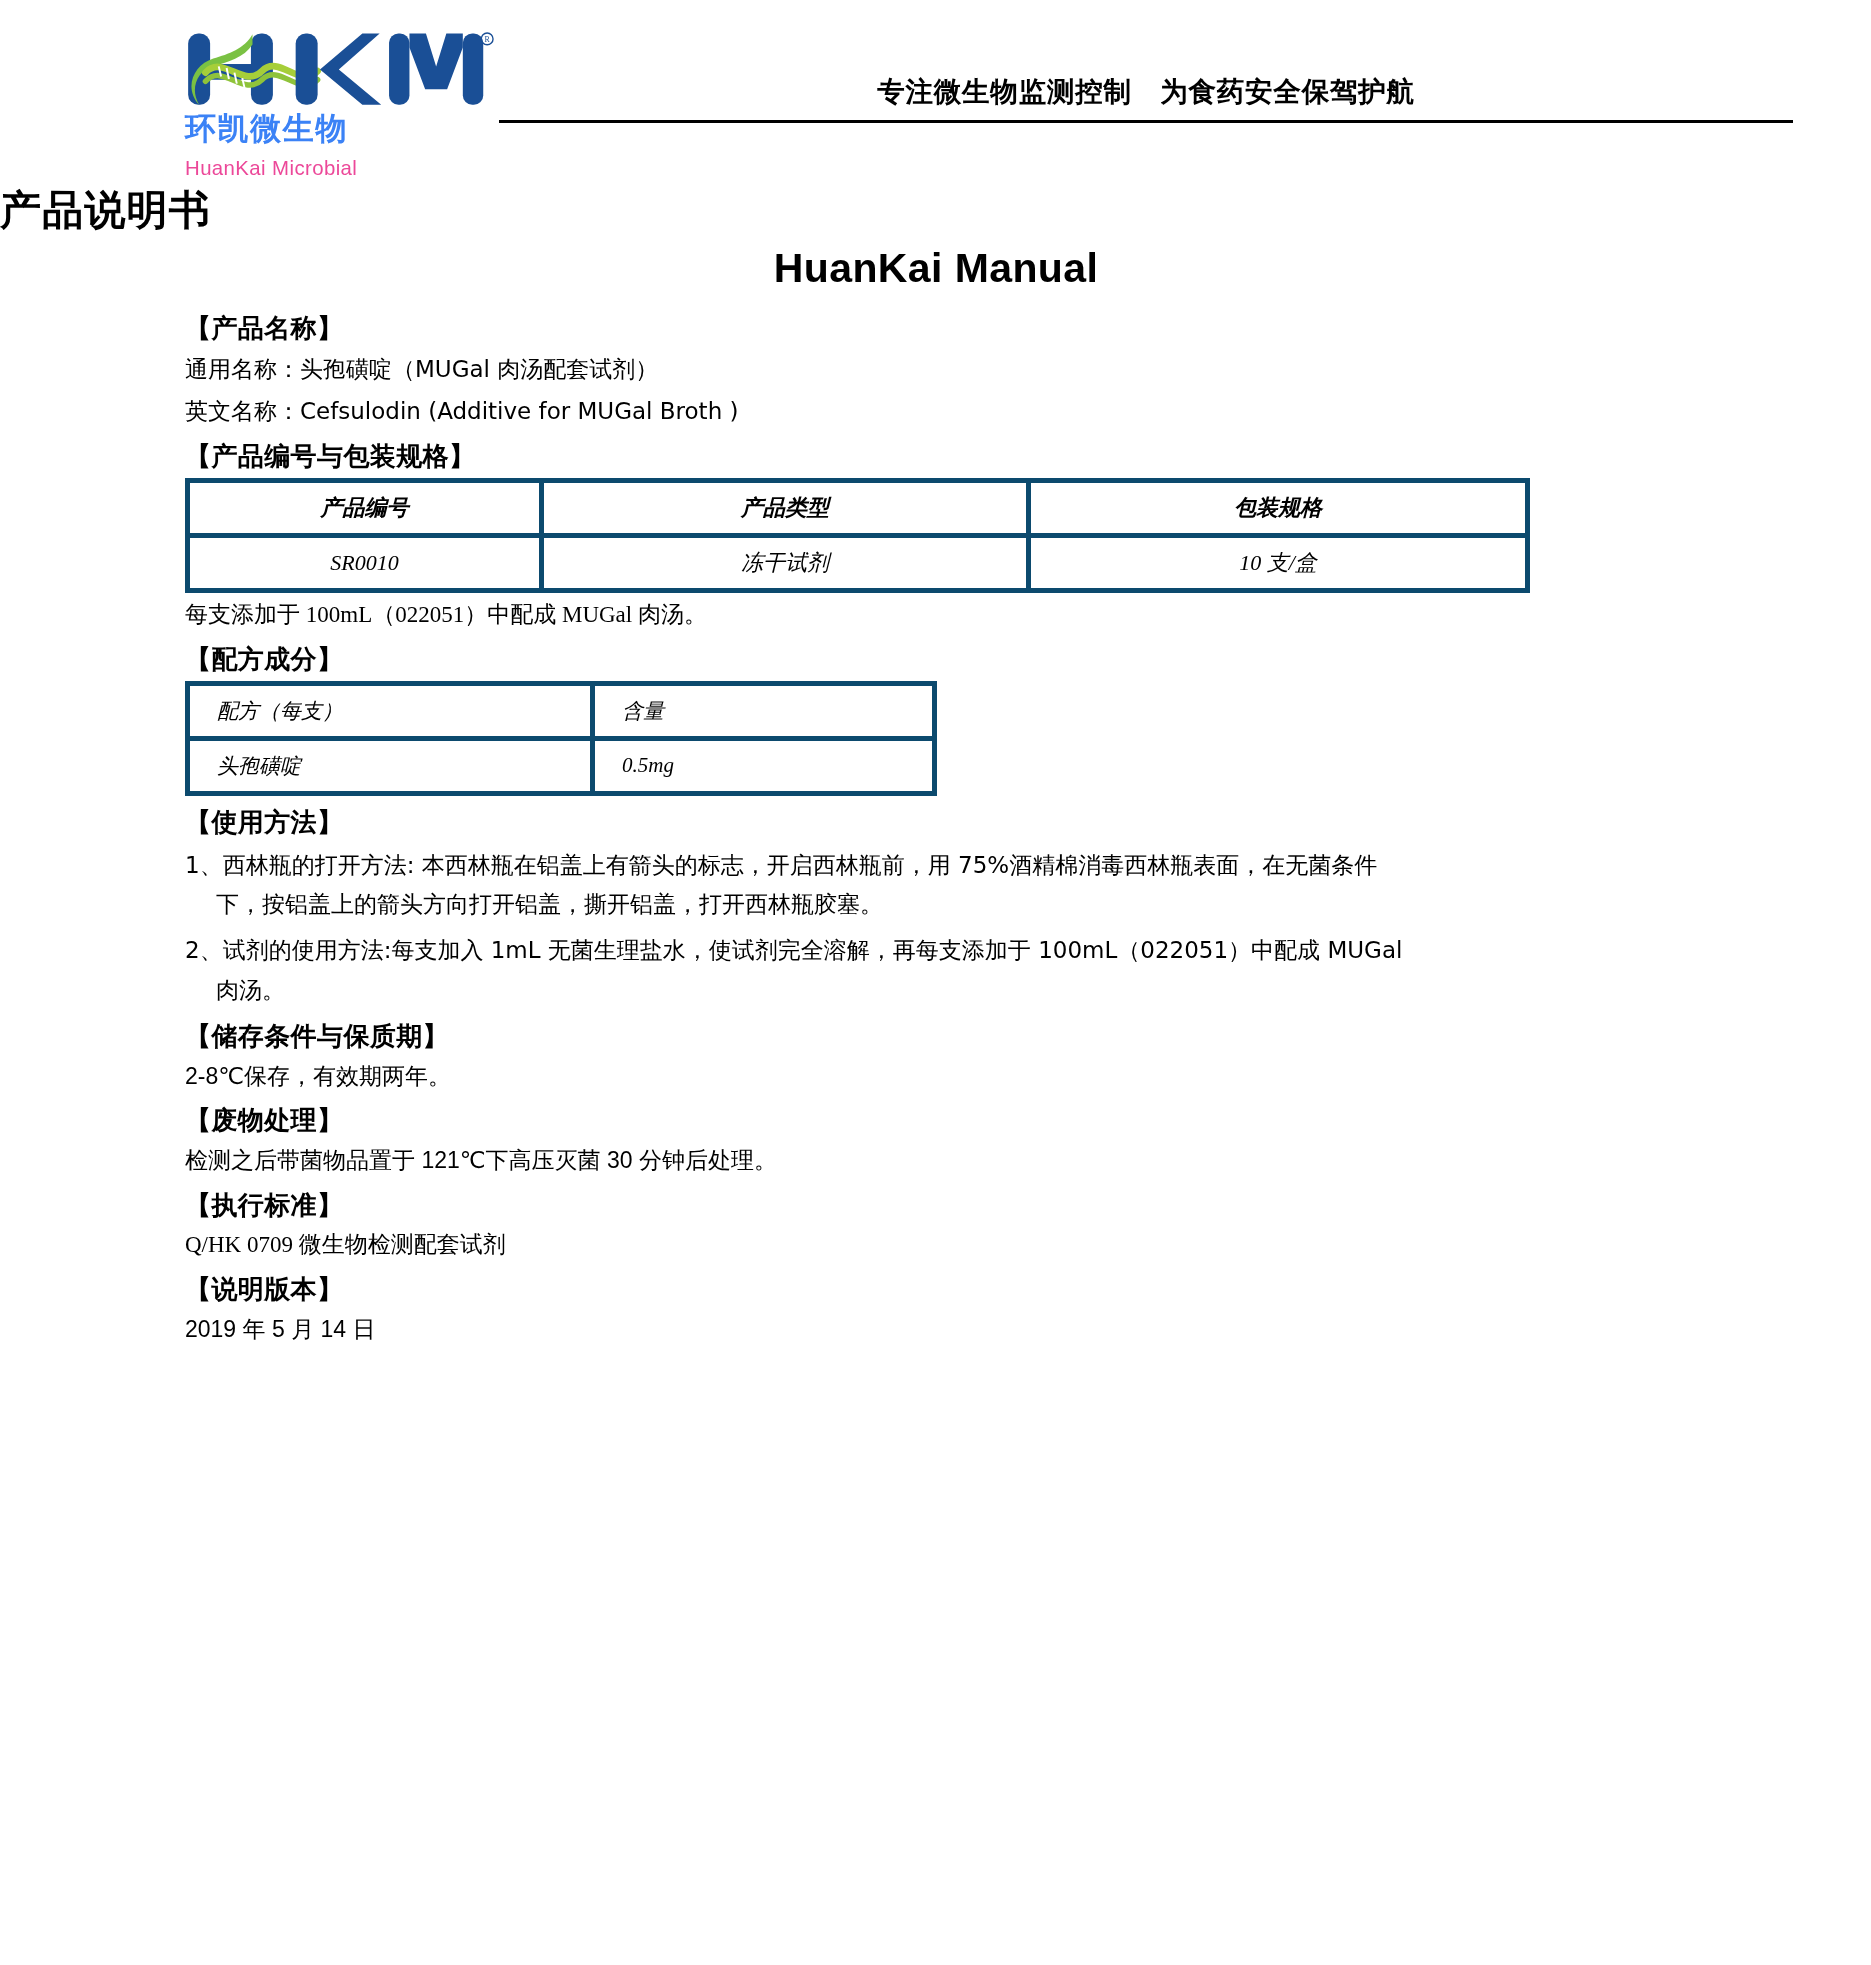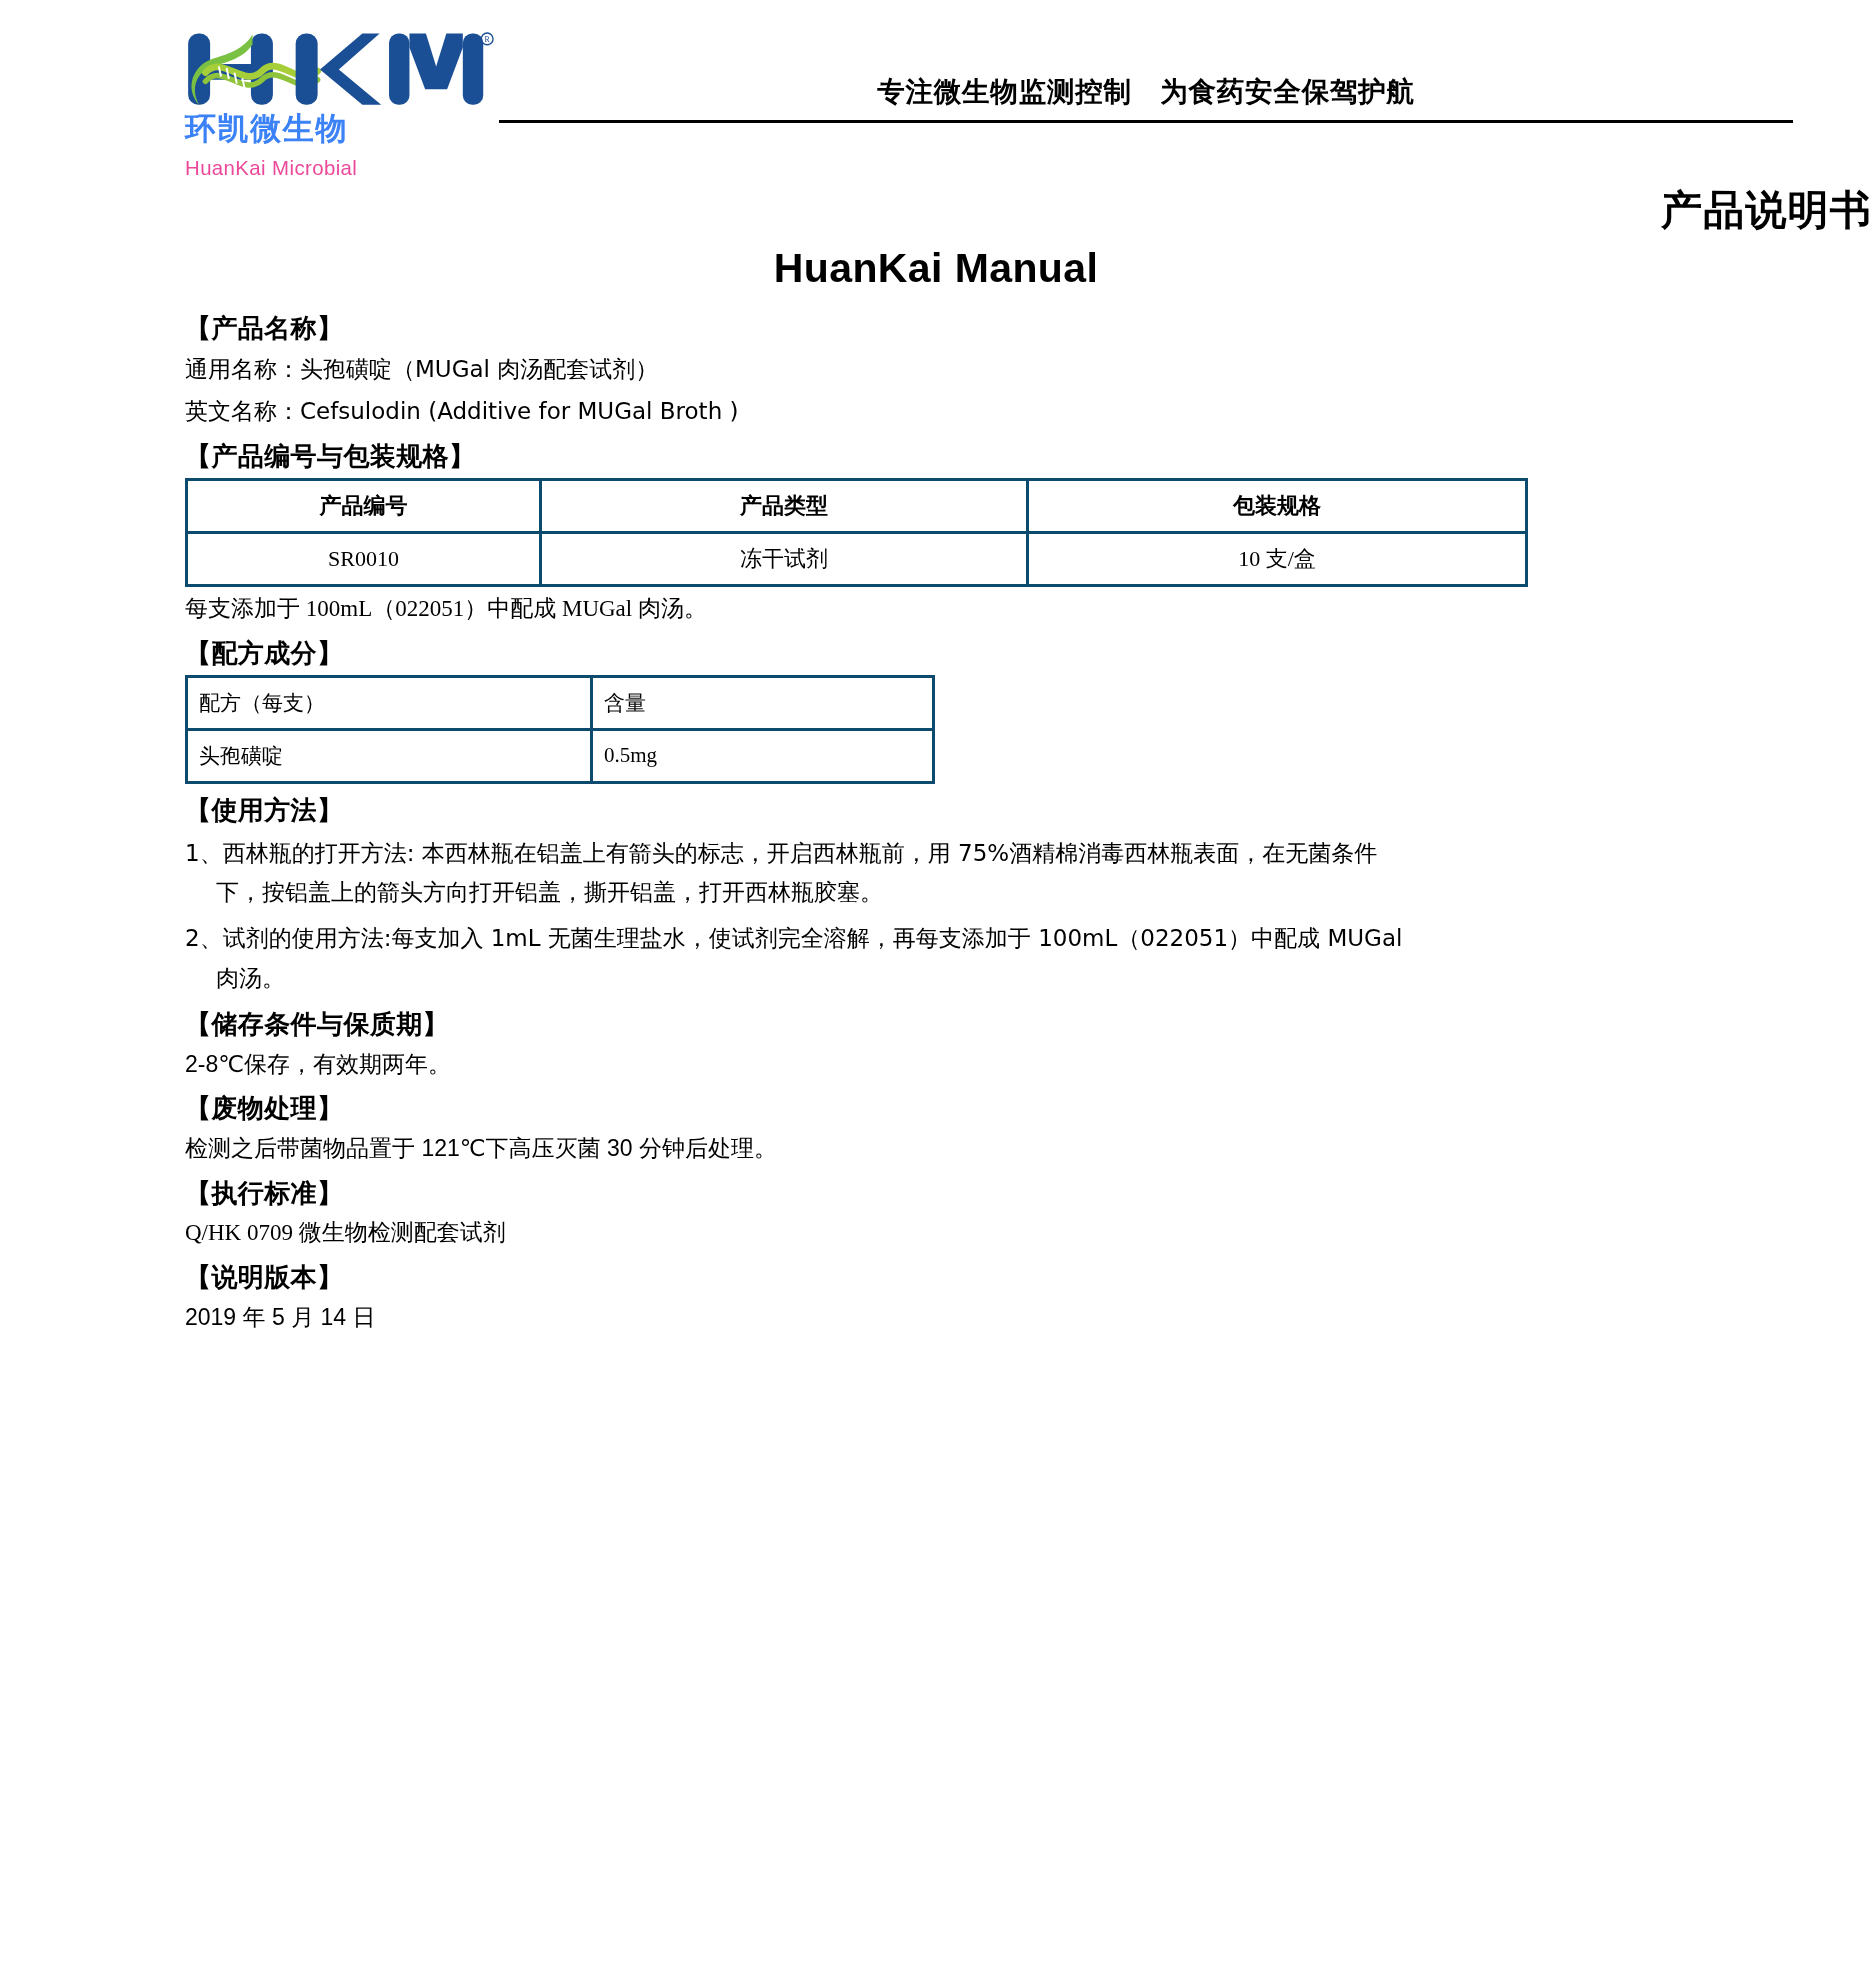--- a/index.html
+++ b/index.html
@@ -71,21 +71,21 @@
     white-space: pre;
   }
   .header-rule {
     height: 3.5px;
     background: #000;
     margin-top: 10.2px;
   }
 
   
   .doc-title-cn {
-    text-align: right;
+    text-align: left;
     font-size: 41px;
     font-weight: bold;
     font-family: "DejaVu Sans", sans-serif;
     letter-spacing: 1.2px;
     margin-top: 23.6px;
   }
   .doc-title-en {
     text-align: center;
     font-size: 41px;
     font-weight: bold;
@@ -148,26 +148,27 @@
   table.spec-table col.c2 { width: 487px; }
   table.spec-table col.c3 { width: 499px; }
 
   table.formula-table {
     width: 747px;
   }
   table.formula-table col.f1 { width: 405px; }
   table.formula-table col.f2 { width: 342px; }
 
   .doc-table th, .doc-table td {
-    border: 3px solid #0c4a6e;
+    border: 5px solid #0c4a6e;
     height: 50px;
-    padding: 0 11px;
+    padding: 0 27px;
     font-size: 21px;
     font-weight: normal;
     vertical-align: middle;
+    font-style: italic;
   }
   .doc-table.spec-table th {
     text-align: center;
     font-weight: bold;
     font-family: "DejaVu Sans", sans-serif;
     font-size: 22px;
   }
   .doc-table.spec-table td {
     text-align: center;
     font-family: "Liberation Serif", "DejaVu Serif", serif;

